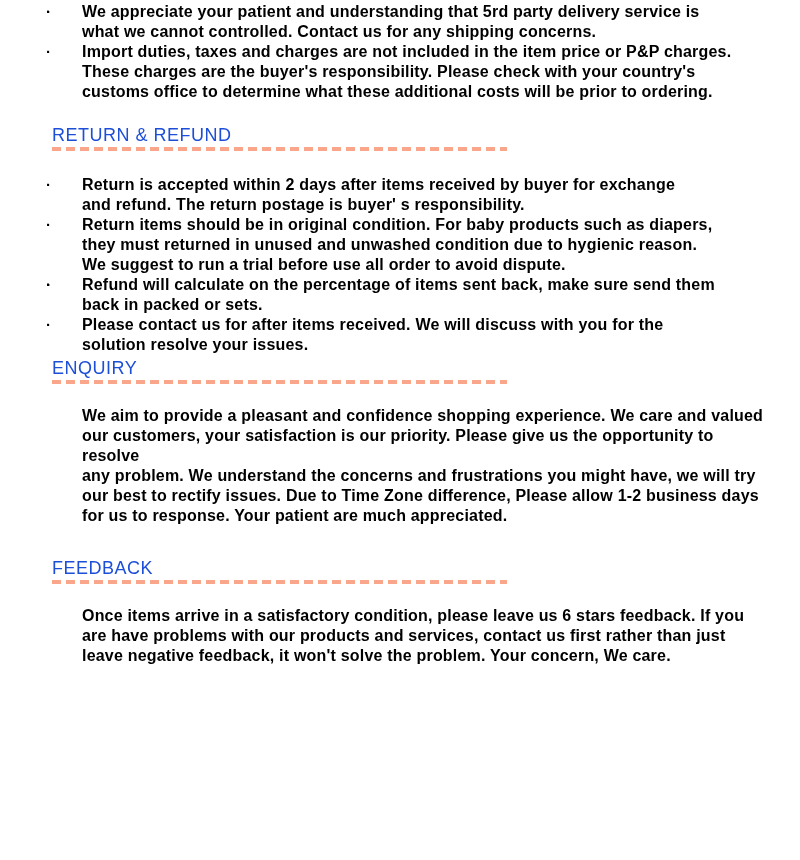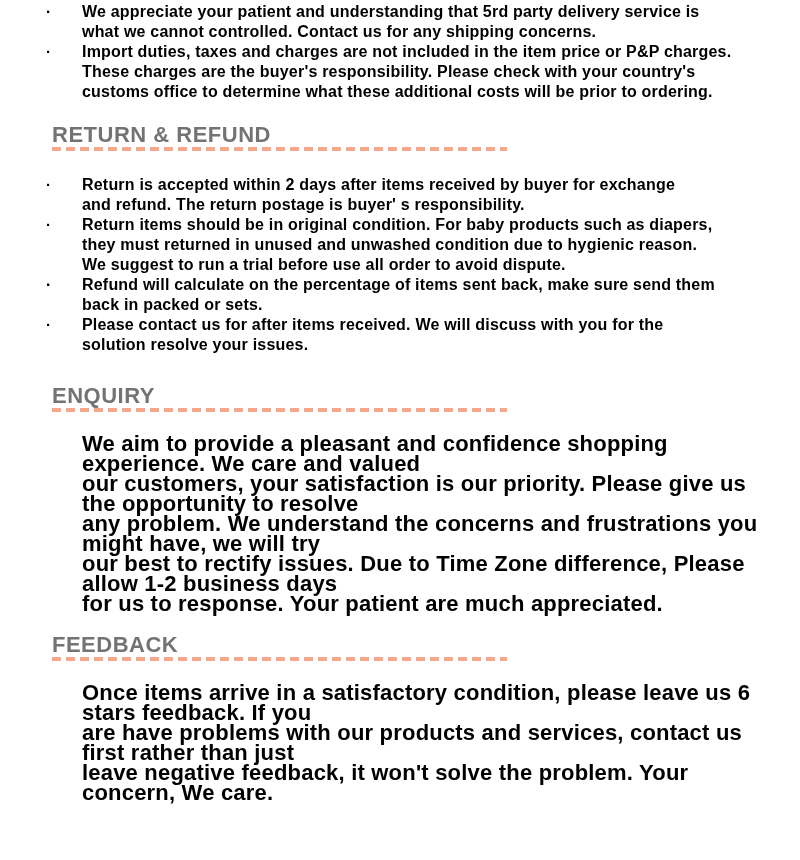--- a/index.html
+++ b/index.html
@@ -34,40 +34,40 @@
     left: 46px;
     top: 0;
     font-size: 15px;
     line-height: 20px;
   }
   .btext, .para {
     white-space: pre-line;
   }
   h2.sec-heading {
     margin: 0 0 0 52px;
-    font-size: 22px;
+    font-size: 18px;
     line-height: 26px;
     letter-spacing: 0.5px;
-    color: #737373;
-    font-weight: 700;
+    color: #1d4ed8;
+    font-weight: 400;
   }
   .dash-line {
     margin-left: 52px;
     width: 455px;
     height: 4px;
     margin-top: -1px;
     background: repeating-linear-gradient(90deg, #f9a68b 0 9px, transparent 9px 14px);
   }
   .section-return { margin-top: 20px; }
   .section-return ul.bullets { margin-top: 24px; }
-  .section-enquiry { margin-top: 28px; }
-  .section-feedback { margin-top: 18px; }
+  .section-enquiry { }
+  .section-feedback { margin-top: 29px; }
   .para {
     margin: 22px 34px 0 82px;
-    font-size: 22px;
+    font-size: 16px;
     line-height: 20px;
     letter-spacing: 0.2px;
   }
 </style>
 </head>
 <body>
 
 <div class="content">
 
   <ul class="bullets">

